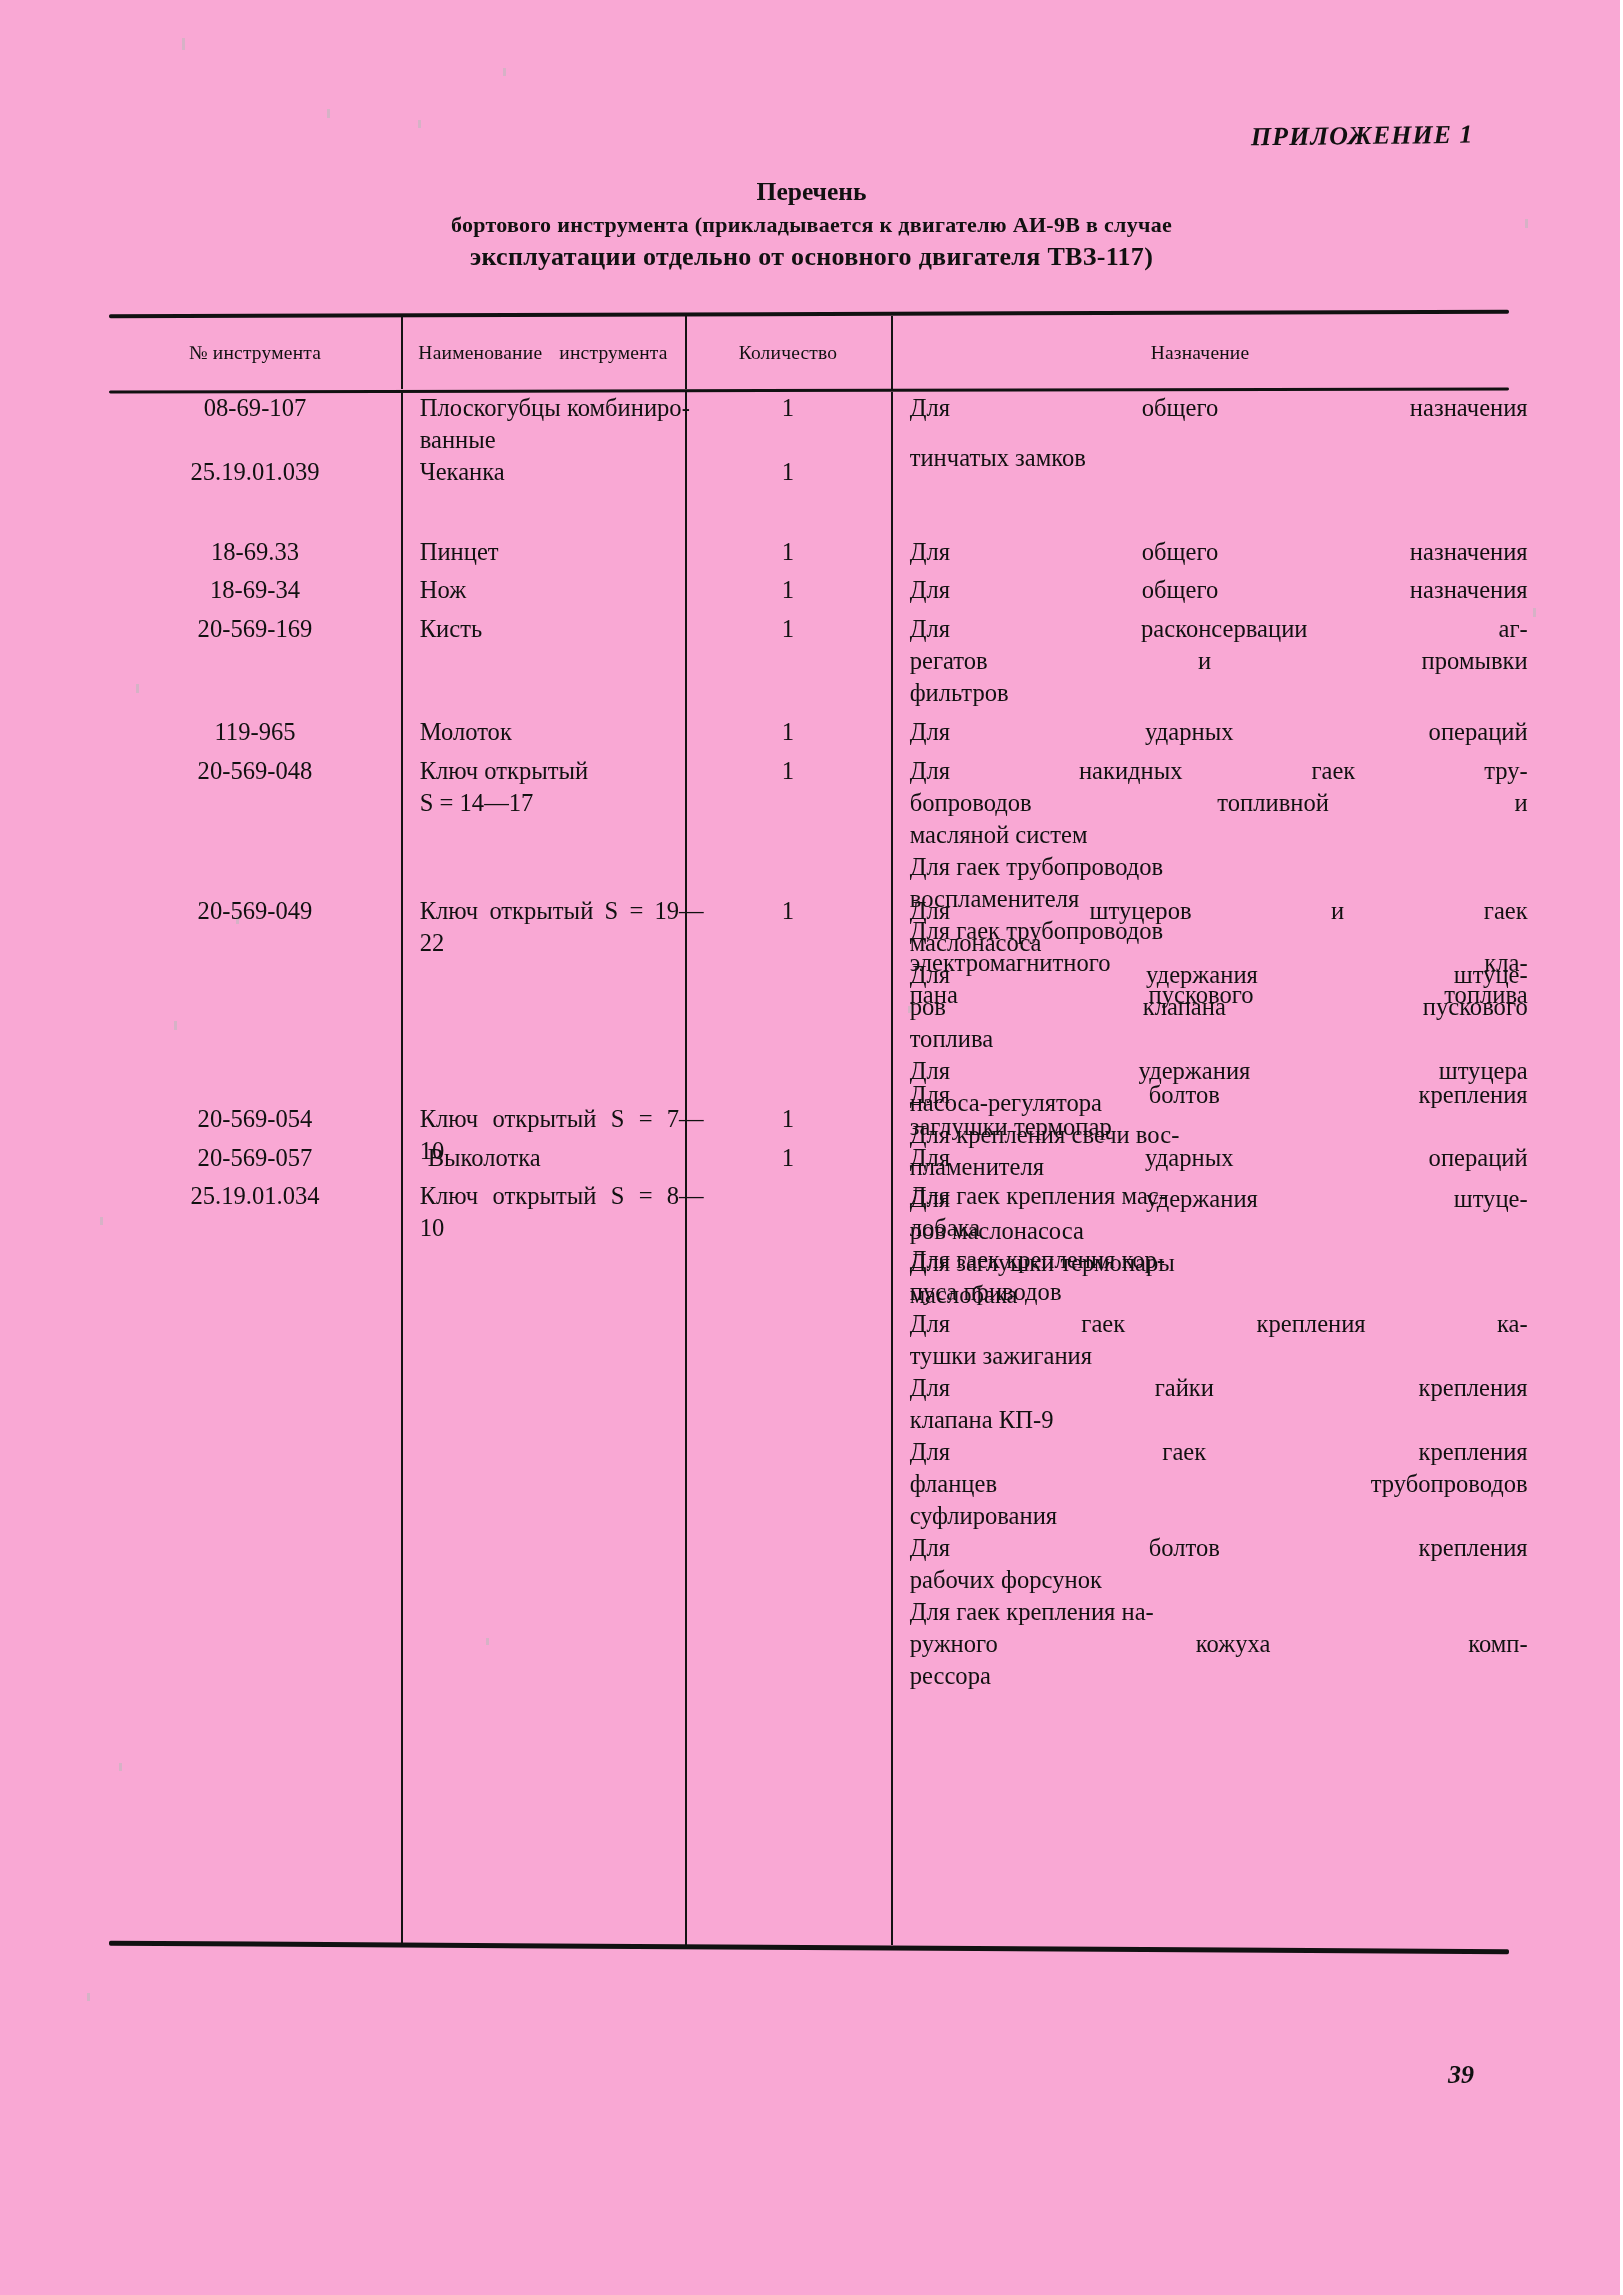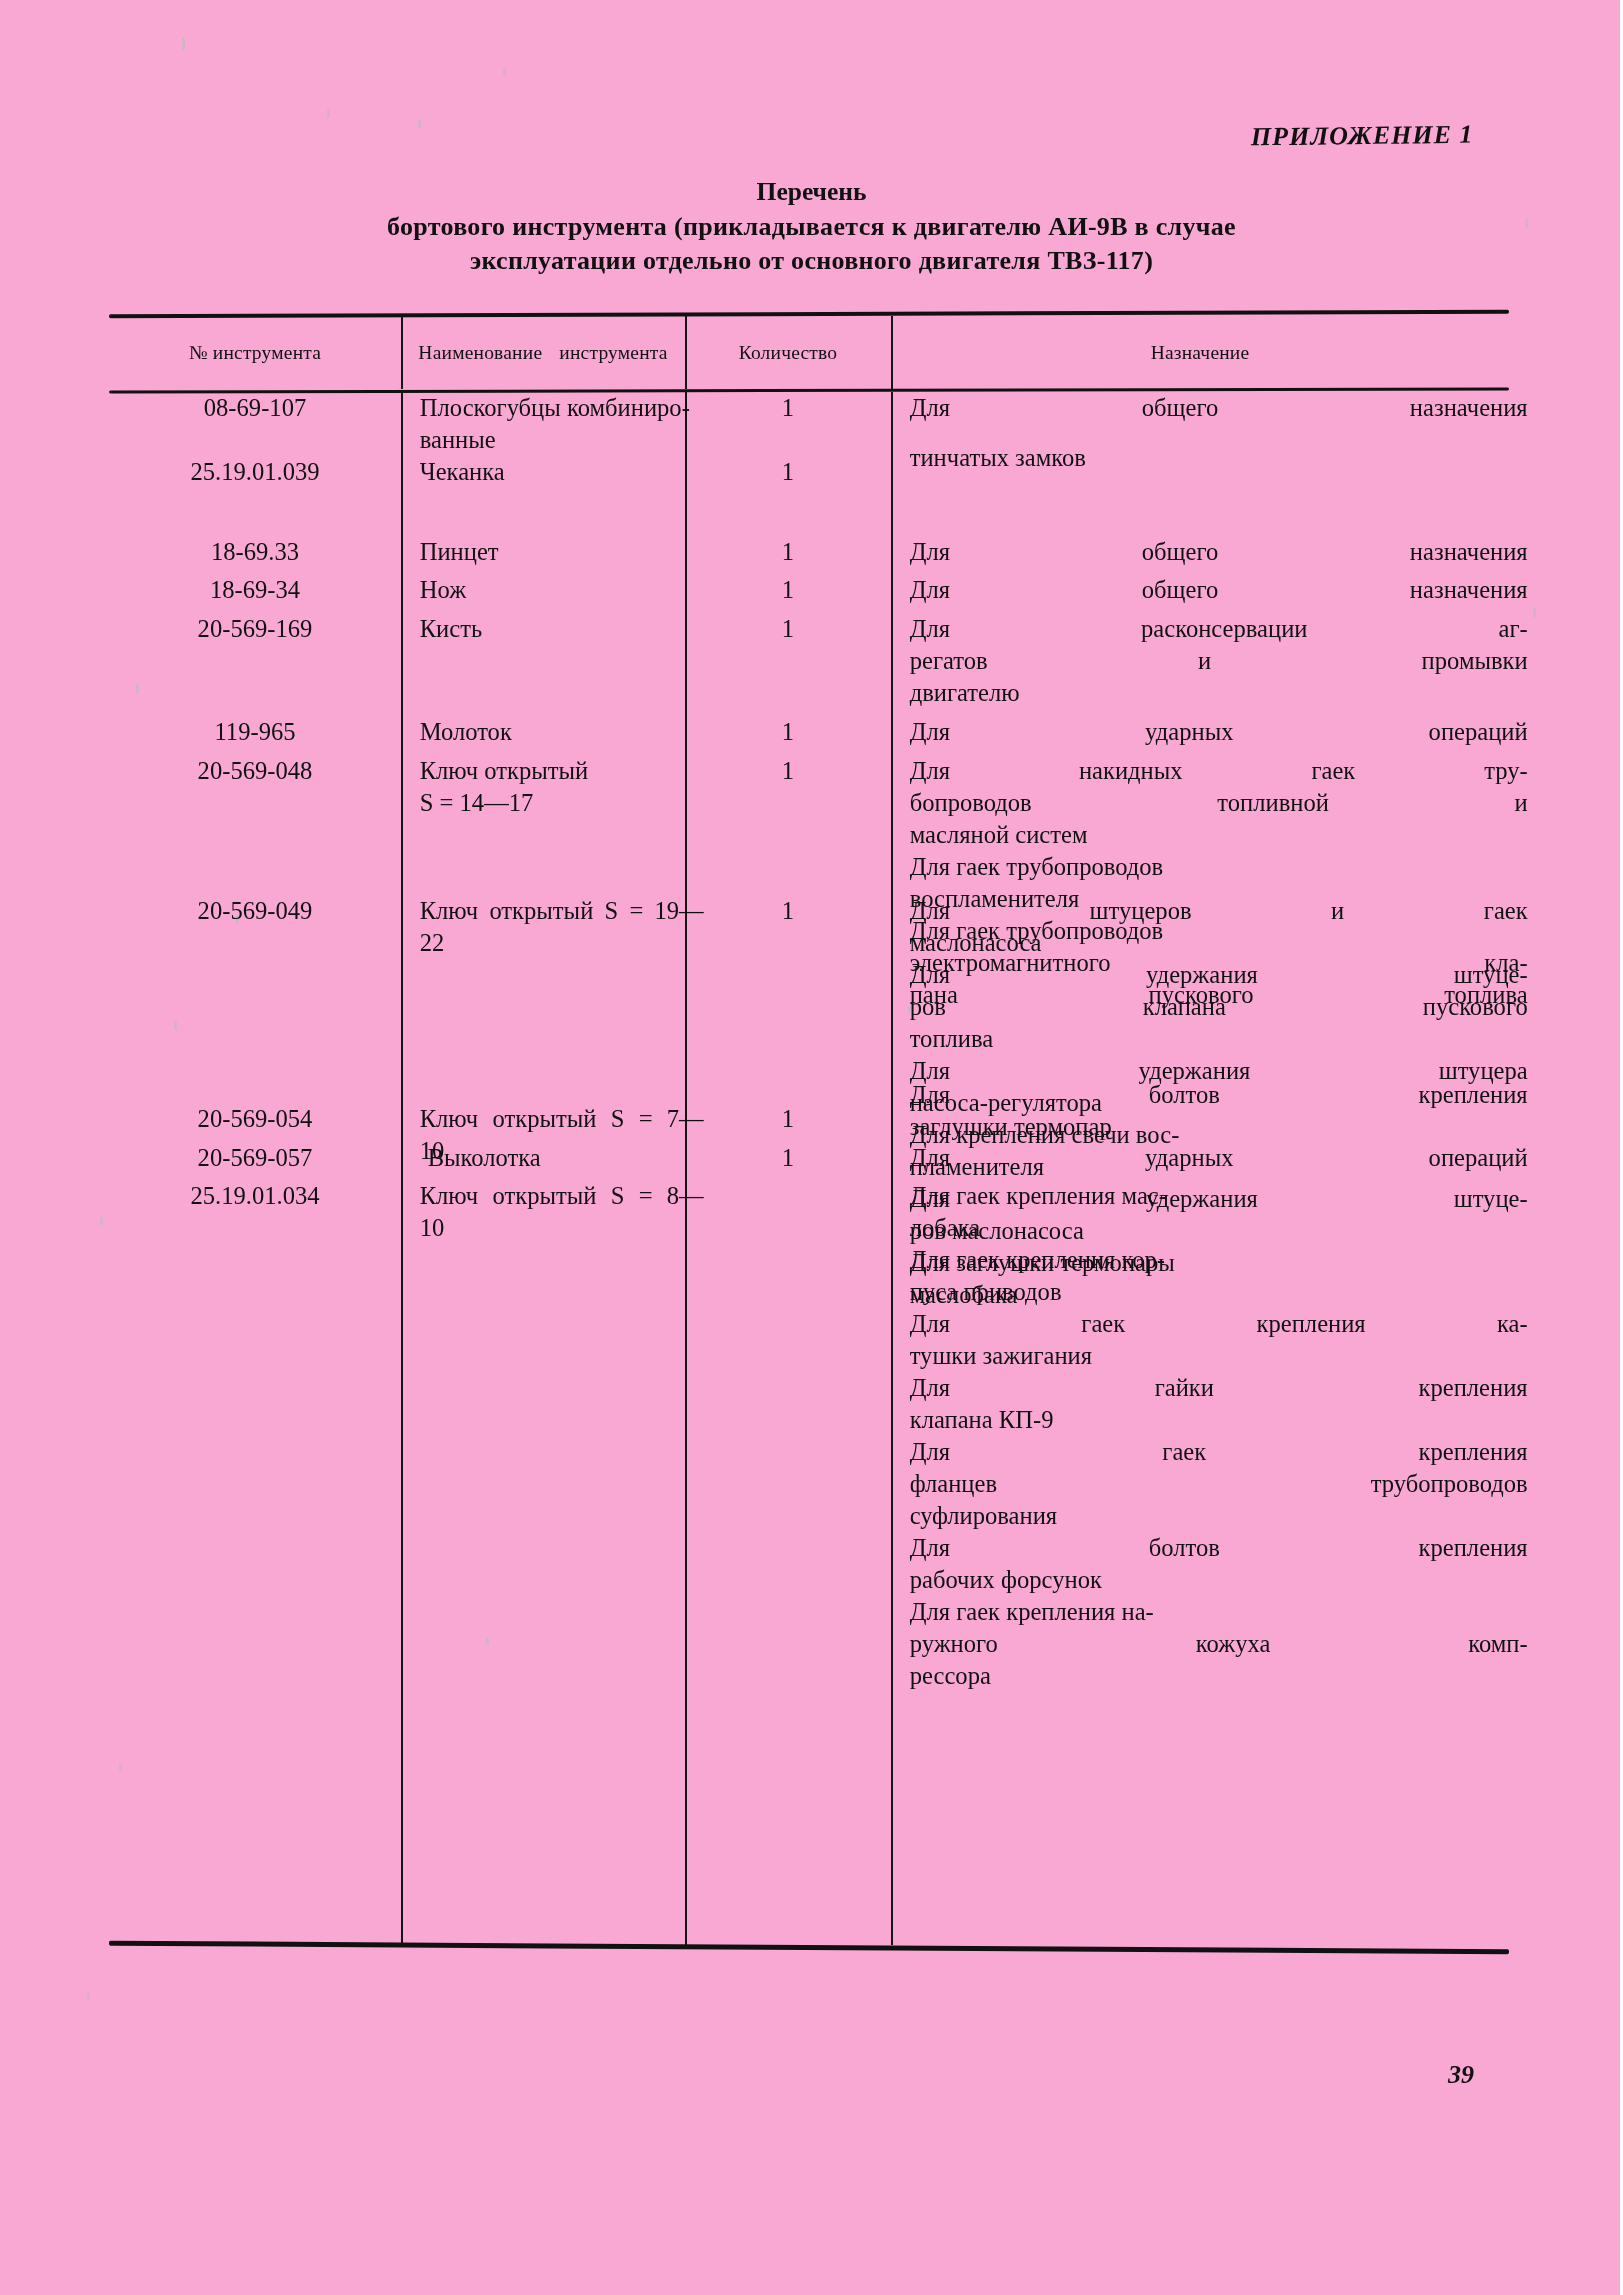--- a/index.html
+++ b/index.html
@@ -45,21 +45,21 @@
     top: 177px;
     left: 0;
     width: 1623px;
     text-align: center;
   }
   .doc-title .line {
     font-weight: 700;
     white-space: nowrap;
   }
   .doc-title .t1 { font-size: 25.5px; margin-bottom: 5.1px; }
-  .doc-title .t2 { font-size: 26px; letter-spacing: 0.3px; margin-bottom: 4.2px; }
+  .doc-title .t2 { font-size: 22px; letter-spacing: 0.3px; margin-bottom: 4.2px; }
   .doc-title .t3 { font-size: 26px; letter-spacing: 0.3px; }
 
   
   .table-wrap {
     position: absolute;
     left: 109px;
     top: 312px;
     width: 1400px;
   }
   .rule {
@@ -257,21 +257,21 @@
           </div>
           <div class="row-block purp" style="top: 144px;">
             <div class="just nowrap">Для  общего  назначения</div>
           </div>
           <div class="row-block purp" style="top: 182px;">
             <div class="just nowrap">Для  общего  назначения</div>
           </div>
           <div class="row-block purp" style="top: 221px;">
             <div class="just nowrap">Для  расконсервации  аг-</div>
             <div class="just nowrap">регатов    и    промывки</div>
-            <div class="nowrap">двигателю</div>
+            <div class="nowrap">фильтров</div>
           </div>
           <div class="row-block purp" style="top: 324px;">
             <div class="just nowrap">Для  ударных  операций</div>
           </div>
           <div class="row-block purp" style="top: 363px;">
             <div class="just nowrap">Для  накидных  гаек  тру-</div>
             <div class="just nowrap">бопроводов  топливной  и</div>
             <div class="nowrap">масляной систем</div>
             <div class="nowrap">Для гаек трубопроводов</div>
             <div class="nowrap">воспламенителя</div>

